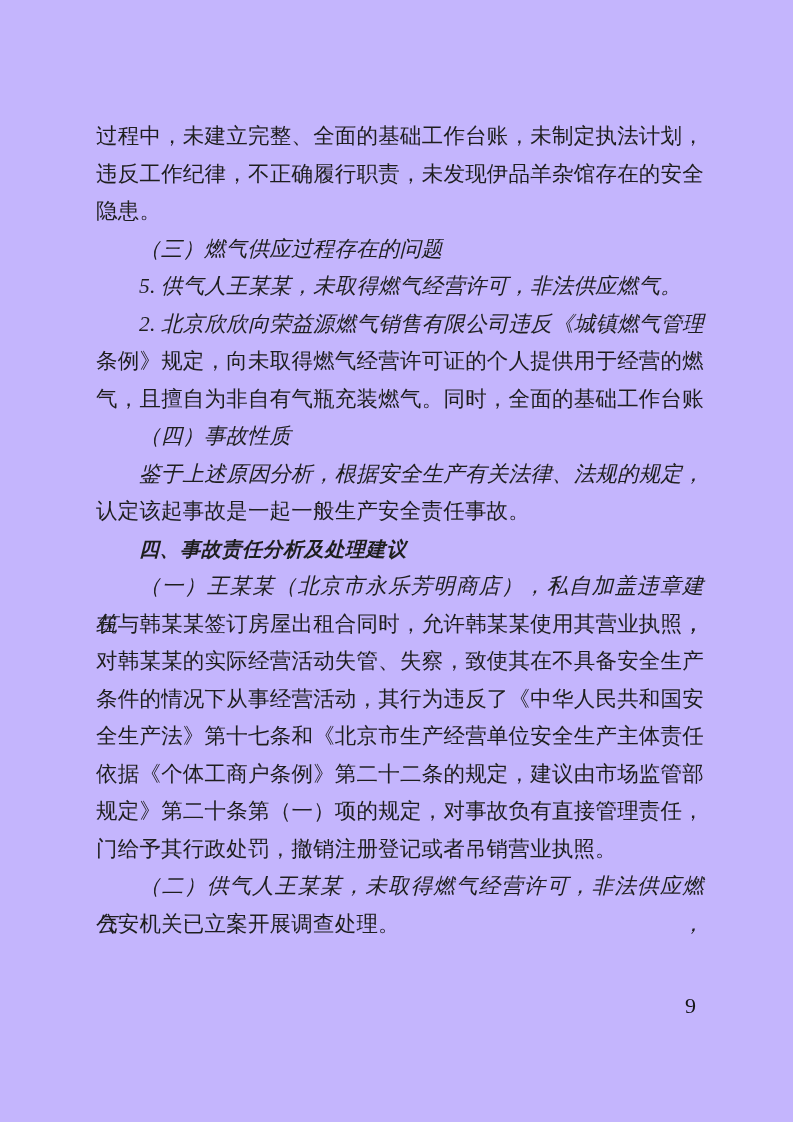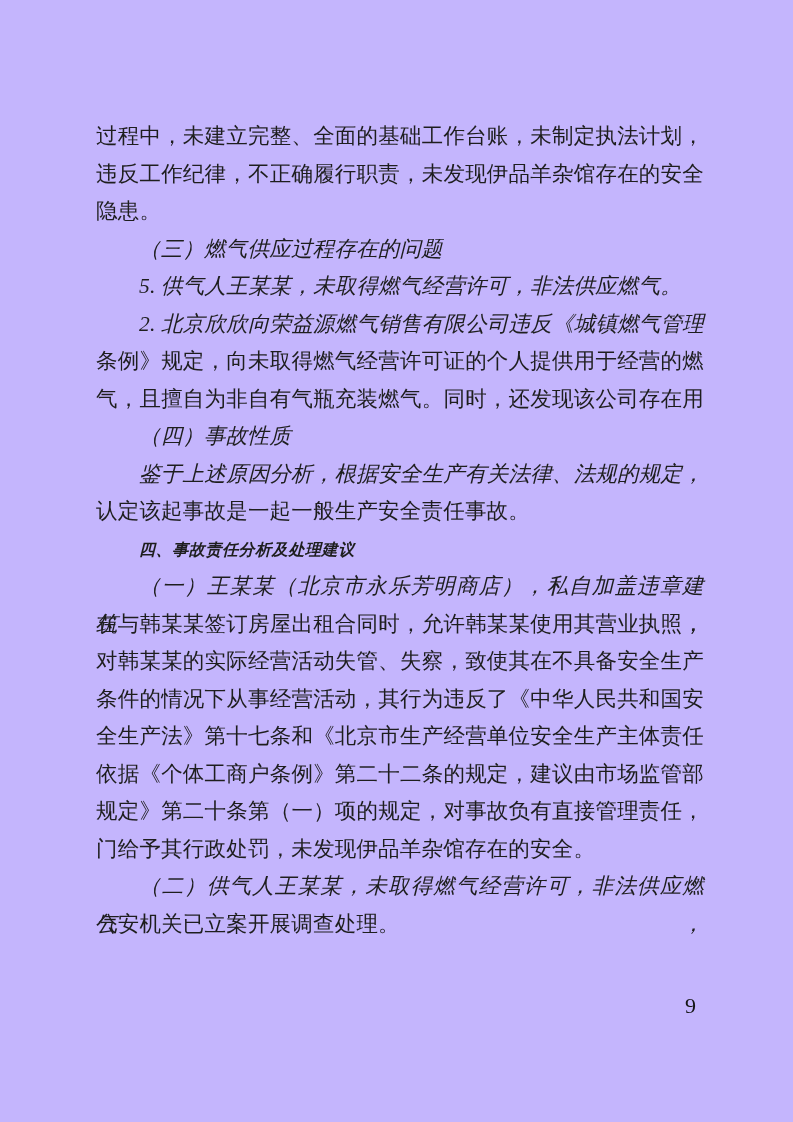--- a/index.html
+++ b/index.html
@@ -33,21 +33,21 @@
     text-align: justify;
     text-align-last: justify;
   }
   .line.indent {
     text-indent: 43px;
     font-style: italic;
   }
   .line.bold {
     font-family: "Liberation Sans", "DejaVu Sans", sans-serif;
     font-weight: 700;
-    font-size: 16px;
+    font-size: 20px;
     letter-spacing: 0.6px;
   }
   .page-number {
     position: absolute;
     left: 96px;
     top: 992px;
     width: 600px;
     text-align: right;
     font-size: 22px;
     line-height: 28px;
@@ -59,30 +59,30 @@
 
 <div class="page">
   <div class="content">
       <div class="line fill">过程中，未建立完整、全面的基础工作台账，未制定执法计划，</div>
       <div class="line fill">违反工作纪律，不正确履行职责，未发现伊品羊杂馆存在的安全</div>
       <div class="line">隐患。</div>
       <div class="line indent">（三）燃气供应过程存在的问题</div>
       <div class="line indent">5. 供气人王某某，未取得燃气经营许可，非法供应燃气。</div>
       <div class="line indent fill">2. 北京欣欣向荣益源燃气销售有限公司违反《城镇燃气管理</div>
       <div class="line fill">条例》规定，向未取得燃气经营许可证的个人提供用于经营的燃</div>
-      <div class="line fill">气，且擅自为非自有气瓶充装燃气。同时，还发现该公司存在用</div>
+      <div class="line fill">气，且擅自为非自有气瓶充装燃气。同时，全面的基础工作台账</div>
       <div class="line indent">（四）事故性质</div>
       <div class="line indent fill">鉴于上述原因分析，根据安全生产有关法律、法规的规定，</div>
       <div class="line">认定该起事故是一起一般生产安全责任事故。</div>
       <div class="line indent bold">四、事故责任分析及处理建议</div>
       <div class="line indent fill">（一）王某某（北京市永乐芳明商店），私自加盖违章建筑，</div>
       <div class="line fill">在与韩某某签订房屋出租合同时，允许韩某某使用其营业执照，</div>
       <div class="line fill">对韩某某的实际经营活动失管、失察，致使其在不具备安全生产</div>
       <div class="line fill">条件的情况下从事经营活动，其行为违反了《中华人民共和国安</div>
       <div class="line fill">全生产法》第十七条和《北京市生产经营单位安全生产主体责任</div>
       <div class="line fill">依据《个体工商户条例》第二十二条的规定，建议由市场监管部</div>
       <div class="line fill">规定》第二十条第（一）项的规定，对事故负有直接管理责任，</div>
-      <div class="line">门给予其行政处罚，未发现伊品羊杂馆存在的安全。</div>
+      <div class="line">门给予其行政处罚，撤销注册登记或者吊销营业执照。</div>
       <div class="line indent fill">（二）供气人王某某，未取得燃气经营许可，非法供应燃气，</div>
       <div class="line">公安机关已立案开展调查处理。</div>
     </div>
   <div class="page-number">9</div>
 </div>
 
 </body></html>

